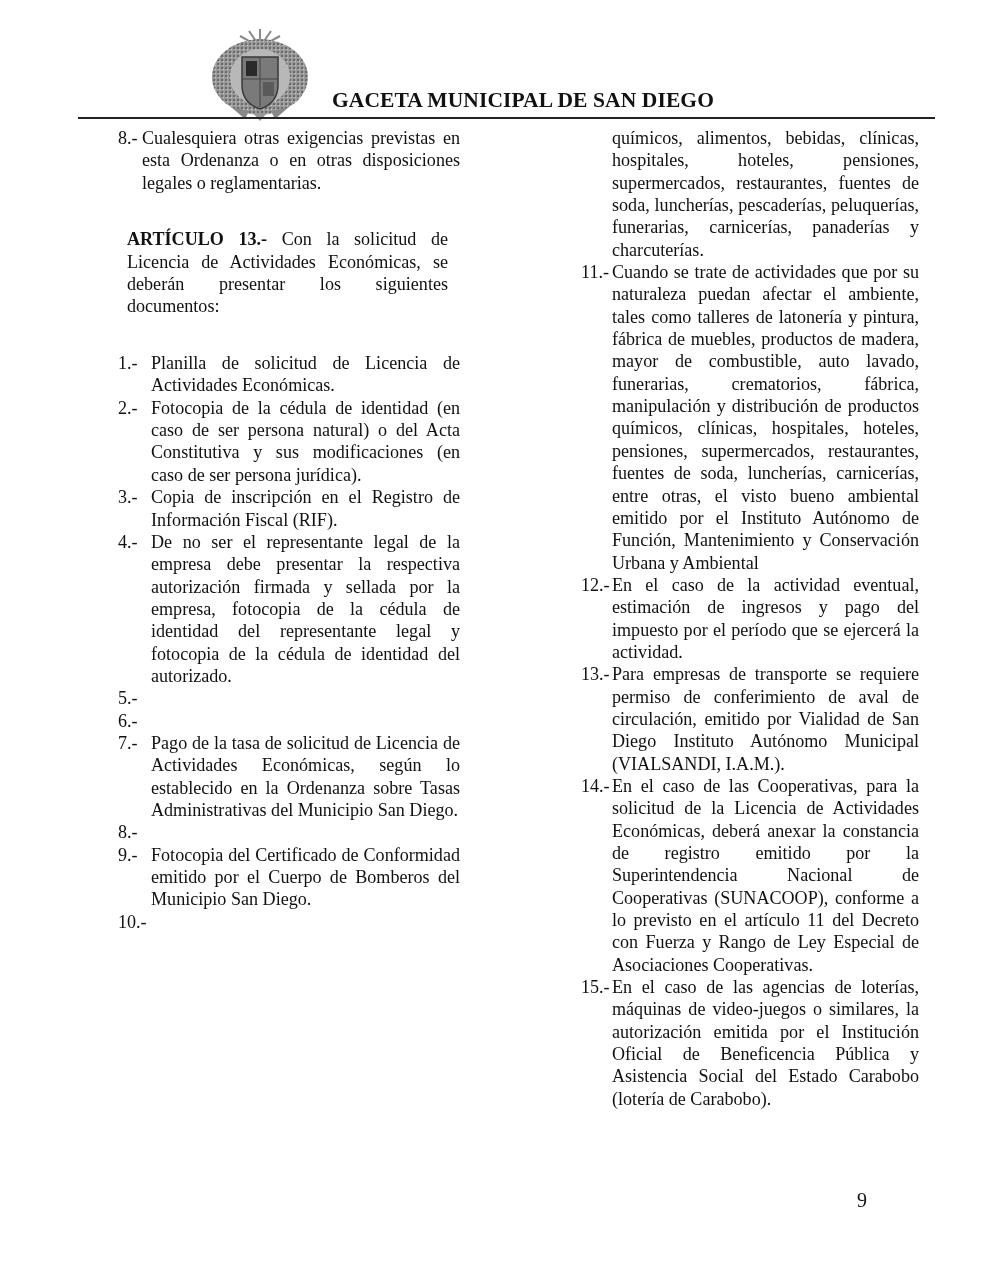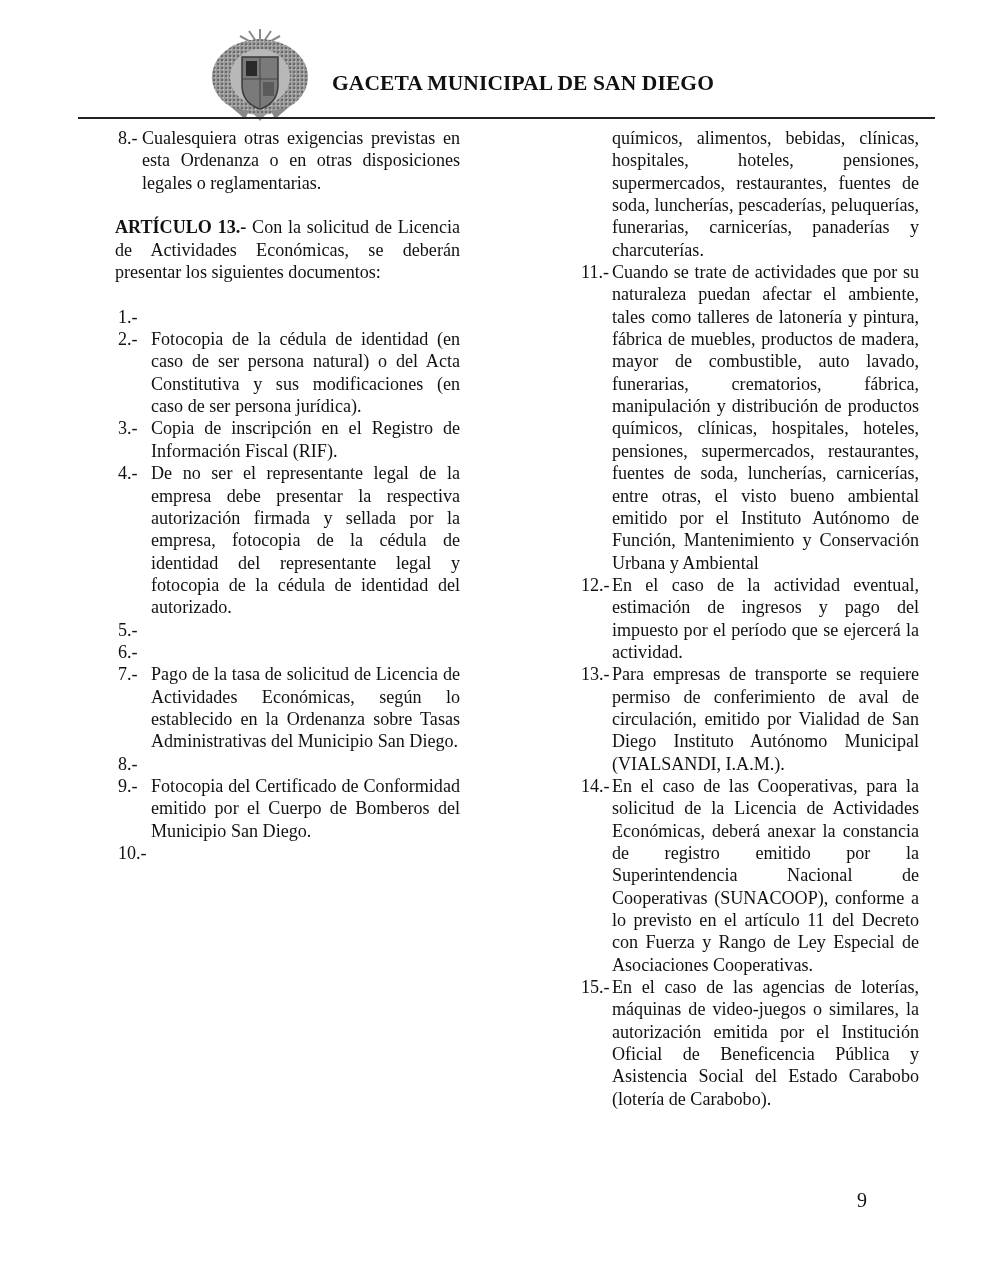--- a/index.html
+++ b/index.html
@@ -5,35 +5,35 @@
   html, body { margin: 0; padding: 0; background: #ffffff; }
   body {
     width: 990px; height: 1280px; position: relative; overflow: hidden;
     font-family: "Liberation Serif", "DejaVu Serif", serif;
     color: #111111;
   }
   .emblem {
     position: absolute; left: 209px; top: 27px; width: 102px; height: 95px;
   }
   .title {
-    position: absolute; left: 332px; top: 71px;
+    position: absolute; left: 332px; top: 88px;
     font-size: 21.5px; font-weight: bold; letter-spacing: 0.1px;
     white-space: nowrap; color: #111;
   }
   .rule {
     position: absolute; left: 78px; top: 117px; width: 857px; height: 2px;
     background: #222;
   }
   .col {
     position: absolute; top: 127px;
     font-size: 18.1px; line-height: 22.35px;
   }
   .col.left { left: 115px; width: 345px; }
   .col.right { left: 533px; width: 338px; margin-left: 48px; }
-  .para { text-align: justify; text-align-last: left; margin: 0; }
+  .para { text-align: justify; text-align-last: left; margin: 12px; }
   .item { display: flex; margin: 0; }
   .num { flex: 0 0 auto; white-space: pre; }
   .txt { flex: 1 1 auto; text-align: justify; }
   .left .num { width: 36px; padding-left: 3px; box-sizing: border-box; }
   .right .num { width: 31px; }
   .cont { padding-left: 31px; text-align: justify; }
   .gap { height: 22.35px; }
   .bold { font-weight: bold; }
   .pagenum {
     position: absolute; left: 857px; top: 1189px; font-size: 20px;
@@ -85,20 +85,21 @@
   </div>
 
   <div class="gap"></div>
 
   <p class="para"><span class="bold">ARTÍCULO 13.-</span><span> Con la solicitud de Licencia de Actividades Económicas, se deberán presentar los siguientes documentos:</span></p>
 
   <div class="gap"></div>
 
   <div class="item">
     <span class="num">1.-</span>
+    <span class="txt">Planilla de solicitud de Licencia de Actividades Económicas.</span>
   </div>
   <div class="item">
     <span class="num">2.-</span>
     <span class="txt">Fotocopia de la cédula de identidad (en caso de ser persona natural) o del Acta Constitutiva y sus modificaciones (en caso de ser persona jurídica).</span>
   </div>
   <div class="item">
     <span class="num">3.-</span>
     <span class="txt">Copia de inscripción en el Registro de Información Fiscal (RIF).</span>
   </div>
   <div class="item">

